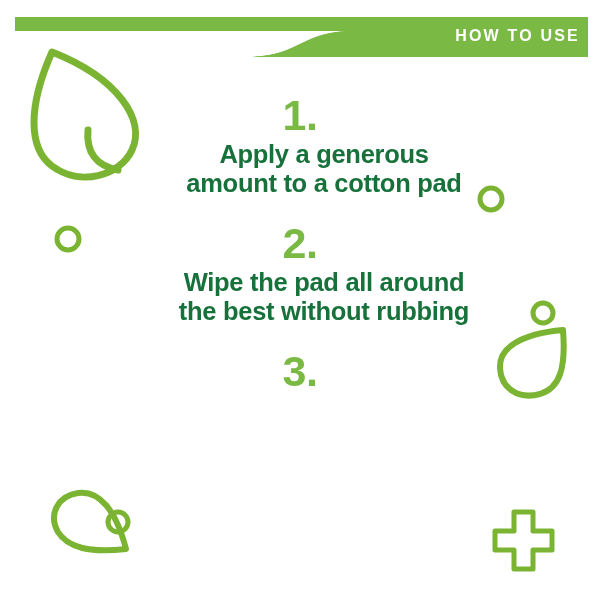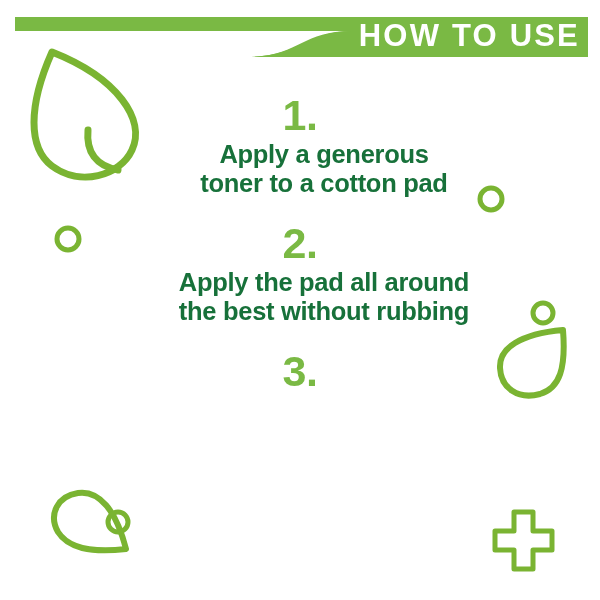--- a/index.html
+++ b/index.html
@@ -28,21 +28,21 @@
     height: 70px;
     display: block;
   }
   .banner-title {
     position: absolute;
     left: 340px;
     top: 22px;
     width: 240px;
     text-align: right;
     color: #ffffff;
-    font-size: 31px;
+    font-size: 16px;
     font-weight: bold;
     letter-spacing: 2.2px;
     line-height: 28px;
     white-space: nowrap;
   }
 
   
   .steps {
     position: absolute;
     left: 0;
@@ -153,28 +153,28 @@
              L 514,531
              Z"></path>
   </svg>
 
   <div class="steps">
 
     <div class="step">
       <div class="step-number">1.</div>
       <div class="step-lines">
         <div class="step-line">Apply a generous</div>
-        <div class="step-line">toner to a cotton pad</div>
+        <div class="step-line">amount to a cotton pad</div>
       </div>
     </div>
 
     <div class="step">
       <div class="step-number">2.</div>
       <div class="step-lines">
-        <div class="step-line">Apply the pad all around</div>
+        <div class="step-line">Wipe the pad all around</div>
         <div class="step-line">the best without rubbing</div>
       </div>
     </div>
 
     <div class="step">
       <div class="step-number">3.</div>
     </div>
 
   </div>
 

